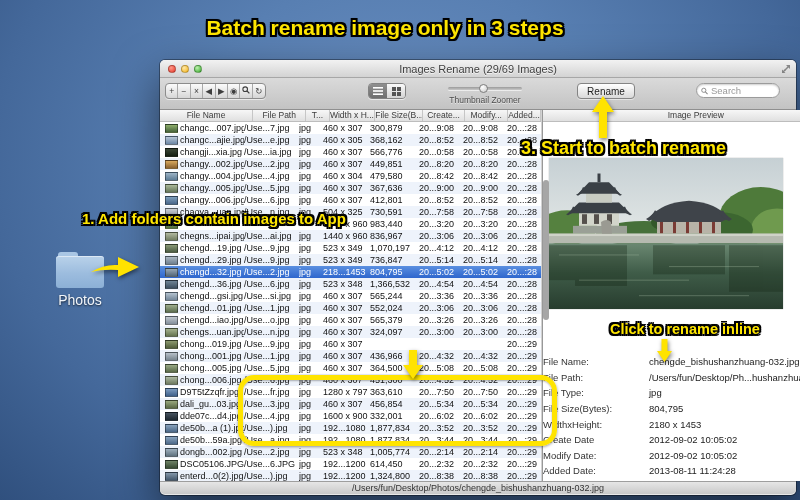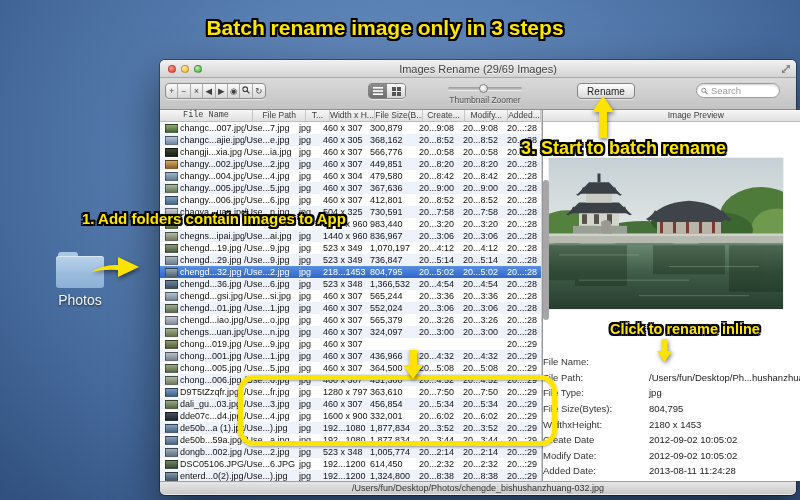--- a/index.html
+++ b/index.html
@@ -82,21 +82,21 @@
   .tbody { flex:1; overflow:hidden; font-size:9px; color:#111; }
   .trow { display:flex; height:12px; line-height:12px; background:#fff; }
   .trow.alt { background:#eef3fb; }
   .trow.sel { background:linear-gradient(180deg,#5a8fe0,#2e66cd); color:#fff;align-items:center; }
   .cell { overflow:hidden; white-space:nowrap; }
   .c-thumb { width:20px; display:flex; align-items:center; justify-content:flex-end; }
   .thumb { display:block; width:13px; height:9px; border:0.5px solid rgba(0,0,0,.4); margin-right:2px; }
   .c-name { width:64px; } .c-path { width:55px; } .c-type { width:24px; }
   .c-dim { width:47px; } .c-size { width:49px; } .c-created { width:44px; }
   .c-modified { width:44px; } .c-added { width:34px; }
-  .h-name { width:96px;font-family:Liberation Mono, monospace; } .h-path { width:55px; } .h-type { width:24px; }
+  .h-name { width:96px; } .h-path { width:55px; } .h-type { width:24px; }
   .h-dim { width:47px; } .h-size { width:49px; } .h-created { width:44px; }
   .h-modified { width:44px; } .h-added { width:34px; }
 
   .vscroll { width:9px; background:#f1f1f1; border-left:1px solid #d2d2d2; position:relative; }
   .vthumb { position:absolute; left:1px; top:70px; width:6px; height:140px; border-radius:4px; background:#a6a6a6; }
 
   .preview { flex:1; border-left:1px solid #989898; display:flex; flex-direction:column; background:#fff; }
   .phead { height:12px; background:linear-gradient(180deg,#f7f7f7,#e0e0e0); border-bottom:1px solid #bdbdbd;
     font-size:8.5px; color:#3b3b3b; text-align:center; line-height:11px; }
   .photo { margin:36px 5px 0 6px; width:234px; height:156px; box-shadow:0 0 1px rgba(0,0,0,.4); }
@@ -656,20 +656,21 @@
           <g opacity="0.35" stroke="#a9bfa5" stroke-width="1">
             <line x1="10" y1="100" x2="90" y2="100"></line>
               <line x1="120" y1="112" x2="210" y2="112"></line>
             <line x1="30" y1="126" x2="140" y2="126"></line>
               <line x1="90" y1="142" x2="200" y2="142"></line>
           </g>
         </svg>
         <div class="details">
             <div class="drow">
               <span class="dlabel">File Name:</span>
+              <span class="dvalue">chengde_bishushanzhuang-032.jpg</span>
             </div>
             <div class="drow">
               <span class="dlabel">File Path:</span>
               <span class="dvalue">/Users/fun/Desktop/Ph...hushanzhuang-032.jpg</span>
             </div>
             <div class="drow">
               <span class="dlabel">File Type:</span>
               <span class="dvalue">jpg</span>
             </div>
             <div class="drow">

